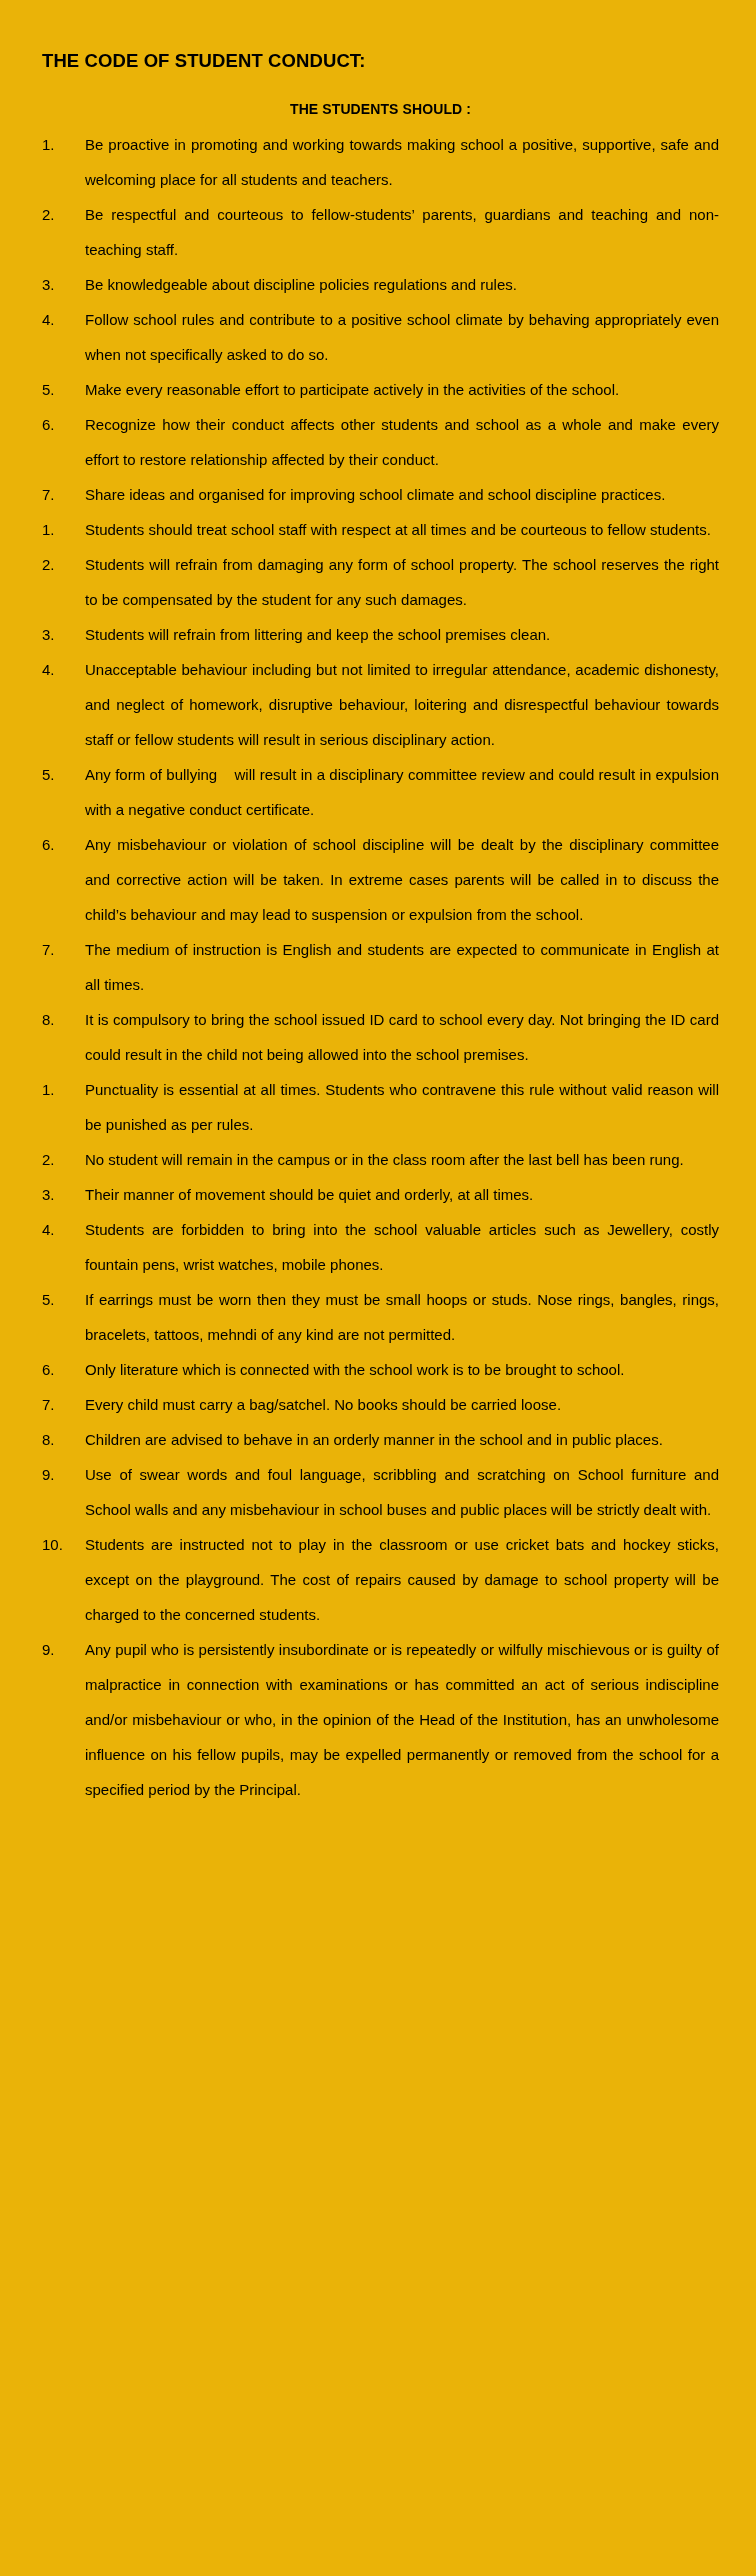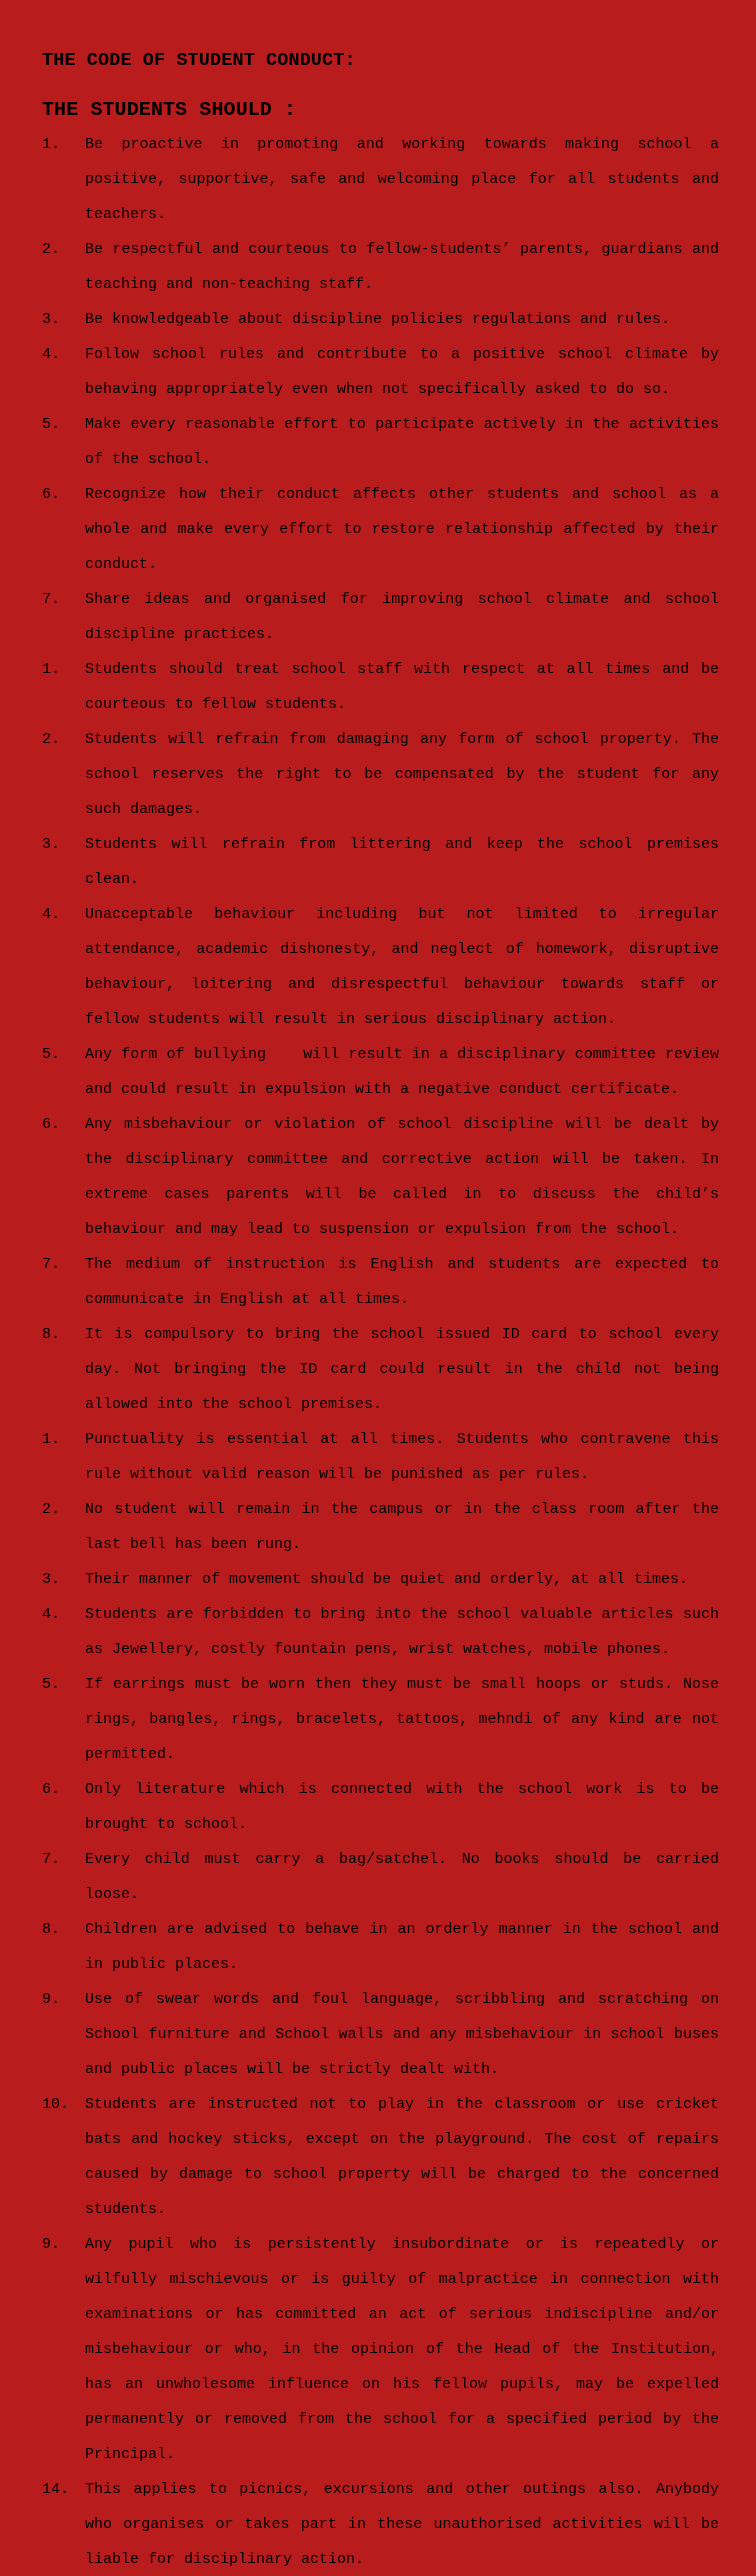--- a/index.html
+++ b/index.html
@@ -6,39 +6,40 @@
     margin: 0;
     padding: 0;
     background: #ffffff;
   }
   .page {
     position: relative;
     width: 757px;
     height: 2576px;
     box-sizing: border-box;
     padding: 43px 38px 0 42px;
-    background: #b91c1c;
+    background: #eab308;
     color: #000000;
-    font-family: Liberation Mono, monospace;
+    font-family: Liberation Sans, sans-serif;
     font-stretch: condensed;
     overflow: hidden;
   }
   .doc-title {
     font-size: 18.5px;
     font-weight: 700;
     line-height: 35px;
     margin: 0;
     letter-spacing: 0.1px;
   }
   .section-heading {
-    font-size: 20px;
+    font-size: 14px;
     font-weight: 700;
     line-height: 35px;
     margin: 34px 0 0 0;
     letter-spacing: 0.1px;
+    text-align: center;
   }
   .section:first-of-type .section-heading {
     margin-top: 13.6px;
   }
   ol.rules {
     list-style: none;
     margin: 0;
     padding: 0;
   }
   ol.rules li {
@@ -174,21 +175,17 @@
           <span class="txt">Use of swear words and foul language, scribbling and scratching on School furniture and School walls and any misbehaviour in school buses and public places will be strictly dealt with.</span>
         </li>
         <li>
           <span class="num">10.</span>
           <span class="txt">Students are instructed not to play in the classroom or use cricket bats and hockey sticks, except on the playground. The cost of repairs caused by damage to school property will be charged to the concerned students.</span>
         </li>
         <li>
           <span class="num">9.</span>
           <span class="txt">Any pupil who is persistently insubordinate or is repeatedly or wilfully mischievous or is guilty of malpractice in connection with examinations or has committed an act of serious indiscipline and/or misbehaviour or who, in the opinion of the Head of the Institution, has an unwholesome influence on his fellow pupils, may be expelled permanently or removed from the school for a specified period by the Principal.</span>
         </li>
-        <li>
-          <span class="num">14.</span>
-          <span class="txt">This applies to picnics, excursions and other outings also. Anybody who organises or takes part in these unauthorised activities will be liable for disciplinary action.</span>
-        </li>
       </ol>
   </div>
 
 </div>
 
 
 </body></html>

